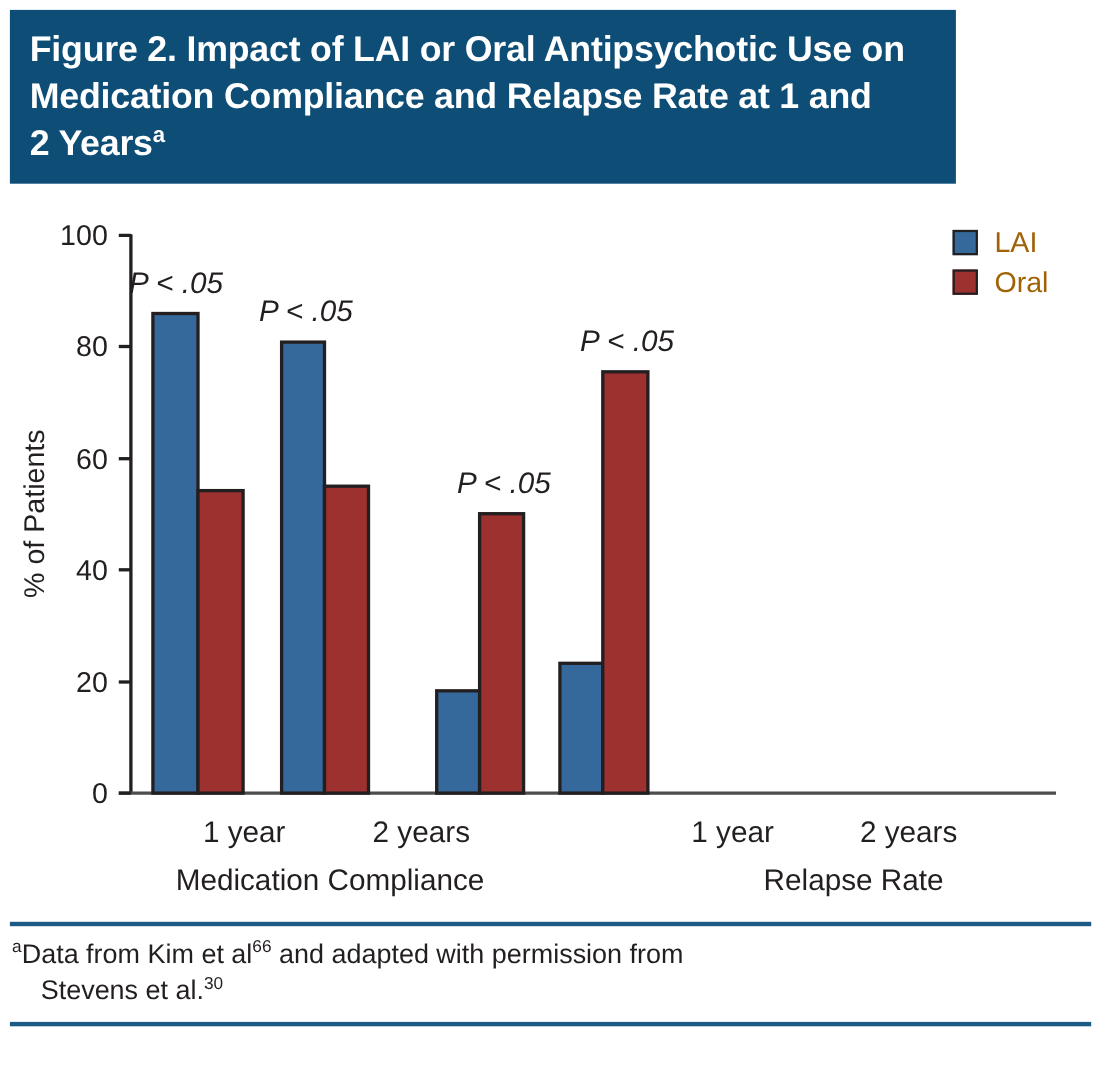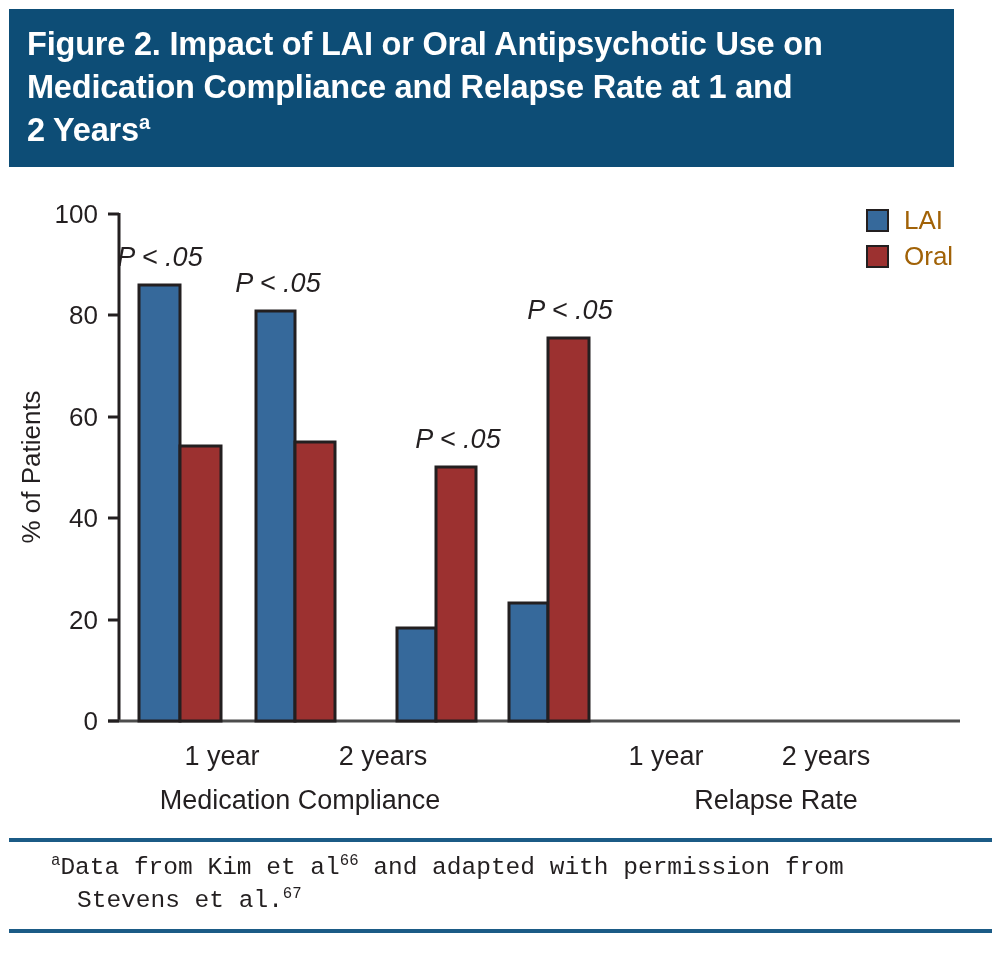--- a/index.html
+++ b/index.html
@@ -17,21 +17,21 @@
     height: 969px;
     overflow: hidden;
     background: #ffffff;
   }
 
   
   .title-band {
     position: absolute;
     left: 9px;
     top: 9px;
-    width: 945px;
+    width: 860px;
     height: 158px;
     background: #0d4d76;
     box-sizing: border-box;
     padding: 14px 17px 0 18px;
   }
   .title-text {
     color: #ffffff;
     font-size: 32.5px;
     font-weight: bold;
     line-height: 43px;
@@ -96,22 +96,21 @@
     width: 983px;
   }
   .rule-bottom { margin-top: 6px; }
   .footnote-block {
     padding: 9px 2px 6px 2px;
   }
   .footnote-line {
     font-size: 24.5px;
     color: #231f20;
     line-height: 33px;
-    font-family: Liberation Mono, monospace;
-    margin-left: 40px;
+    font-family: Liberation Sans, sans-serif;
   }
   .footnote-line sup {
     font-size: 0.64em;
     vertical-align: super;
     line-height: 0;
   }
   .footnote-indent { padding-left: 26px; }
 
   .axis-label-text {
     font-family: "Liberation Sans", sans-serif;
@@ -200,18 +199,18 @@
     <div class="legend-row">
       <span class="legend-swatch" style="background:#9c3130"></span>
       <span class="legend-label">Oral</span>
     </div>
   </div>
 
   <div class="footnotes">
     <div class="rule-top"></div>
     <div class="footnote-block">
       <div class="footnote-line"><sup>a</sup><span>Data from Kim et al</span><sup>66</sup><span> and adapted with permission from</span></div>
-      <div class="footnote-line footnote-indent"><span>Stevens et al.</span><sup>67</sup></div>
+      <div class="footnote-line footnote-indent"><span>Stevens et al.</span><sup>30</sup></div>
     </div>
     <div class="rule-bottom"></div>
   </div>
 
 </div>
 
 </body></html>

